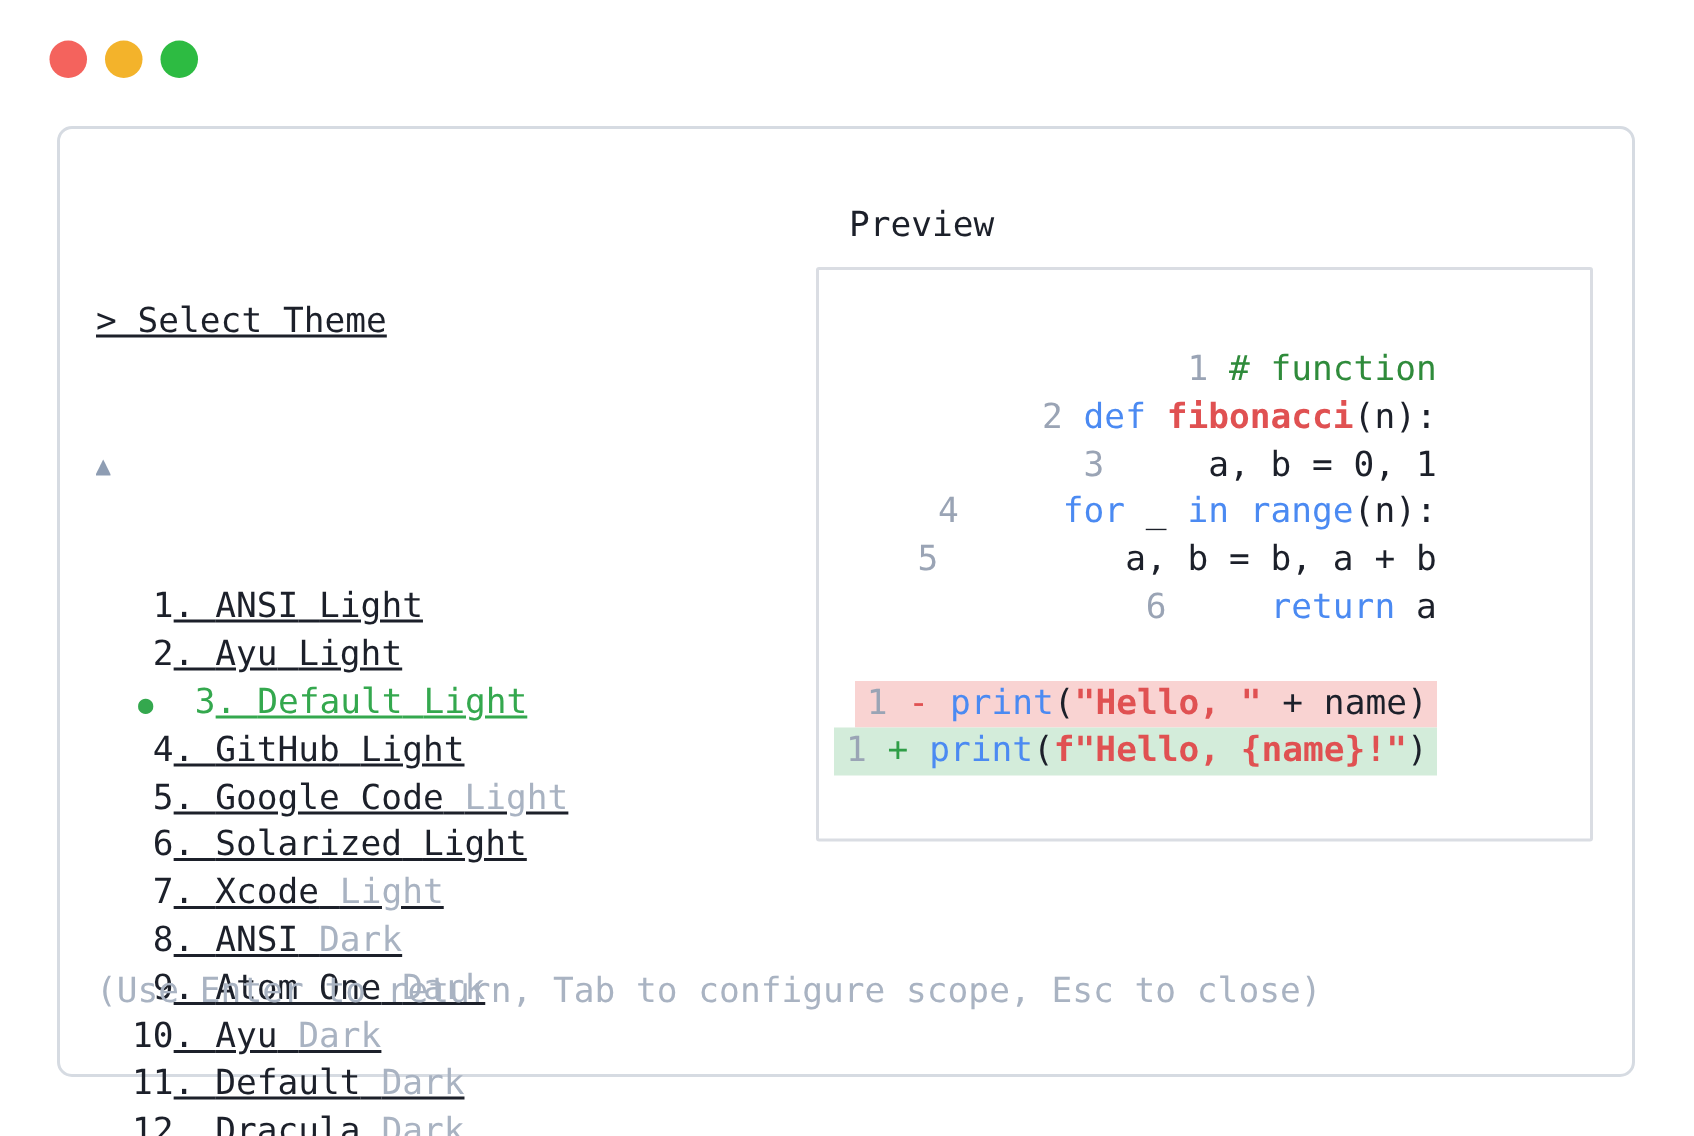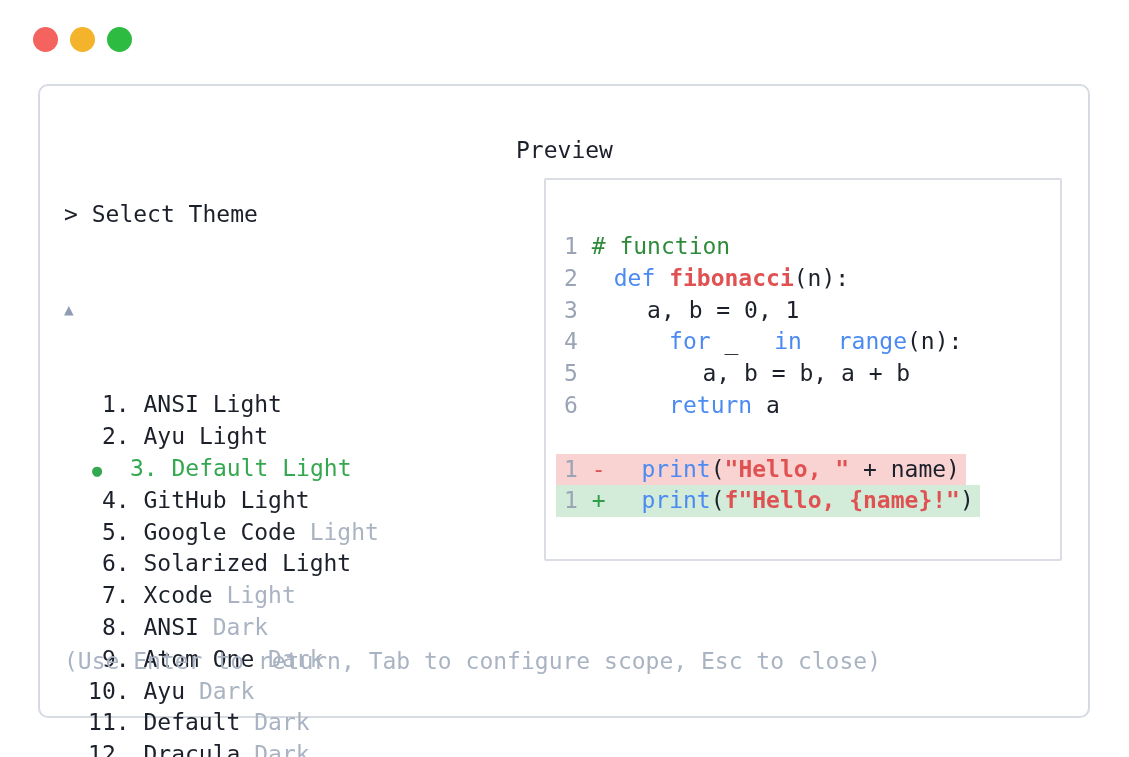--- a/index.html
+++ b/index.html
@@ -13,36 +13,36 @@
   body{font-family:"DejaVu Sans Mono","Liberation Mono",monospace;color:var(--text);}
   .canvas{position:absolute;left:0;top:0;width:1129px;height:757px;background:#fff;}
 
   .traffic{position:absolute;left:33px;top:27px;display:flex;gap:12px;}
   .traffic .dot{width:25px;height:25px;border-radius:50%;display:inline-block;}
 
   .panel{position:absolute;left:38px;top:84px;width:1052px;height:634px;
          border:2px solid var(--panel_border);border-radius:10px;background:#fff;}
 
   .left-col{position:absolute;left:24px;top:49px;font-size:23px;line-height:31.8px;white-space:pre;}
-  .row{height:31.8px;}
+  .row{height:31.8px;text-decoration:underline;}
   .arrow-row{font-size:16px;}
   .arrow-up{color:var(--scroll_up_arrow);}
   .marker{display:inline-block;width:1ch;color:var(--selected_green);font-size:17px;}
   .num{display:inline-block;width:3ch;text-align:right;}
   .item.sel{color:var(--selected_green);margin-left:28px;}
   .sfx.muted{color:var(--muted);}
 
-  .preview-label{position:absolute;left:476px;top:49px;font-size:23px;line-height:31.8px;}
+  .preview-label{position:absolute;left:526px;top:49px;font-size:23px;line-height:31.8px;}
   .preview-box{position:absolute;left:504px;top:92px;width:518px;height:383px;
-               border:2px solid #dadde3;border-radius:2px;background:#fff;}
+               border:2px solid #dadde3;border-radius:2px;background:#fff;text-align:right;}
   .code{position:absolute;left:18px;top:51px;font-size:23px;line-height:31.8px;white-space:pre;}
   .cline{height:31.8px;}
   .lineno{color:var(--lineno);}
   .t-pl{color:var(--text);}
-  .t-kw{color:var(--keyword_blue);margin-left:22px;}
+  .t-kw{color:var(--keyword_blue);}
   .t-fn,.t-str{color:var(--func_string_red);font-weight:bold;}
   .t-com{color:var(--comment_green);}
   .sign.del{color:var(--func_string_red);}
   .sign.add{color:var(--diff_add_sign);}
   .dbg{display:inline-block;margin-left:-8px;padding:0 6px 0 8px;line-height:31.8px;}
   .dbg.del{background:var(--diff_del_bg);}
   .dbg.add{background:var(--diff_add_bg);}
 
   .hint{position:absolute;left:24px;top:560px;font-size:23px;line-height:31.8px;color:var(--muted);white-space:pre;}
 </style>

